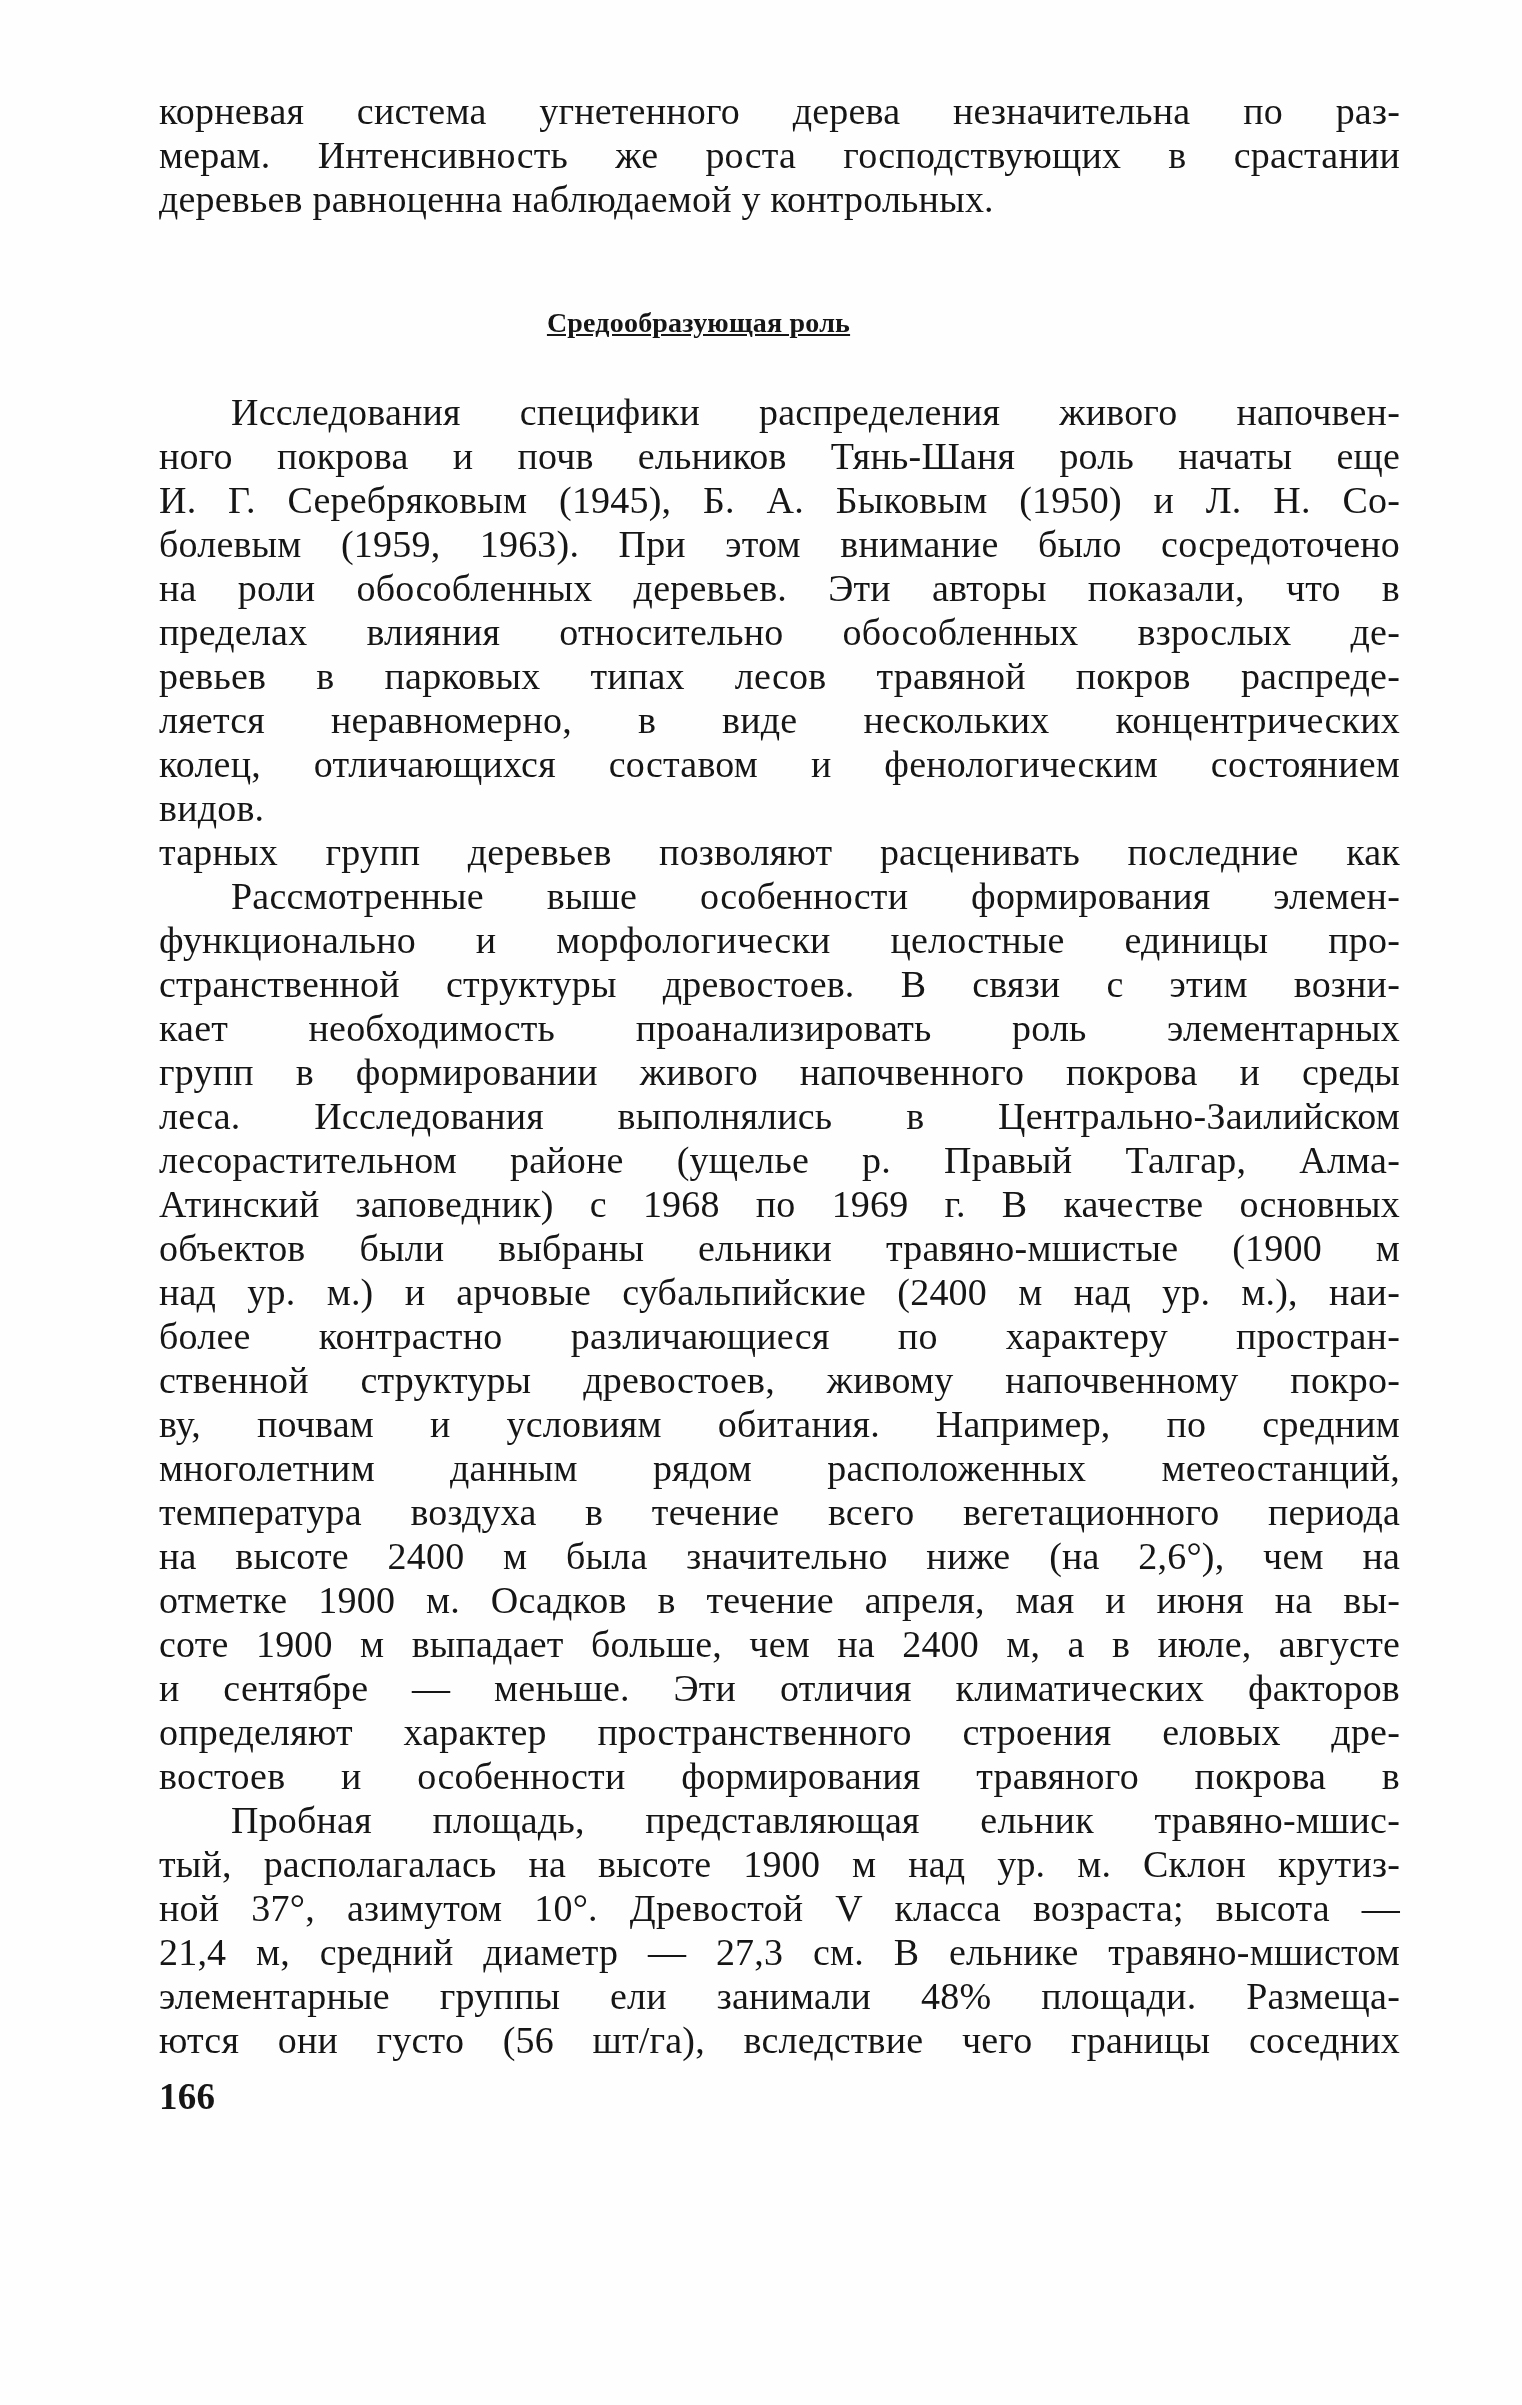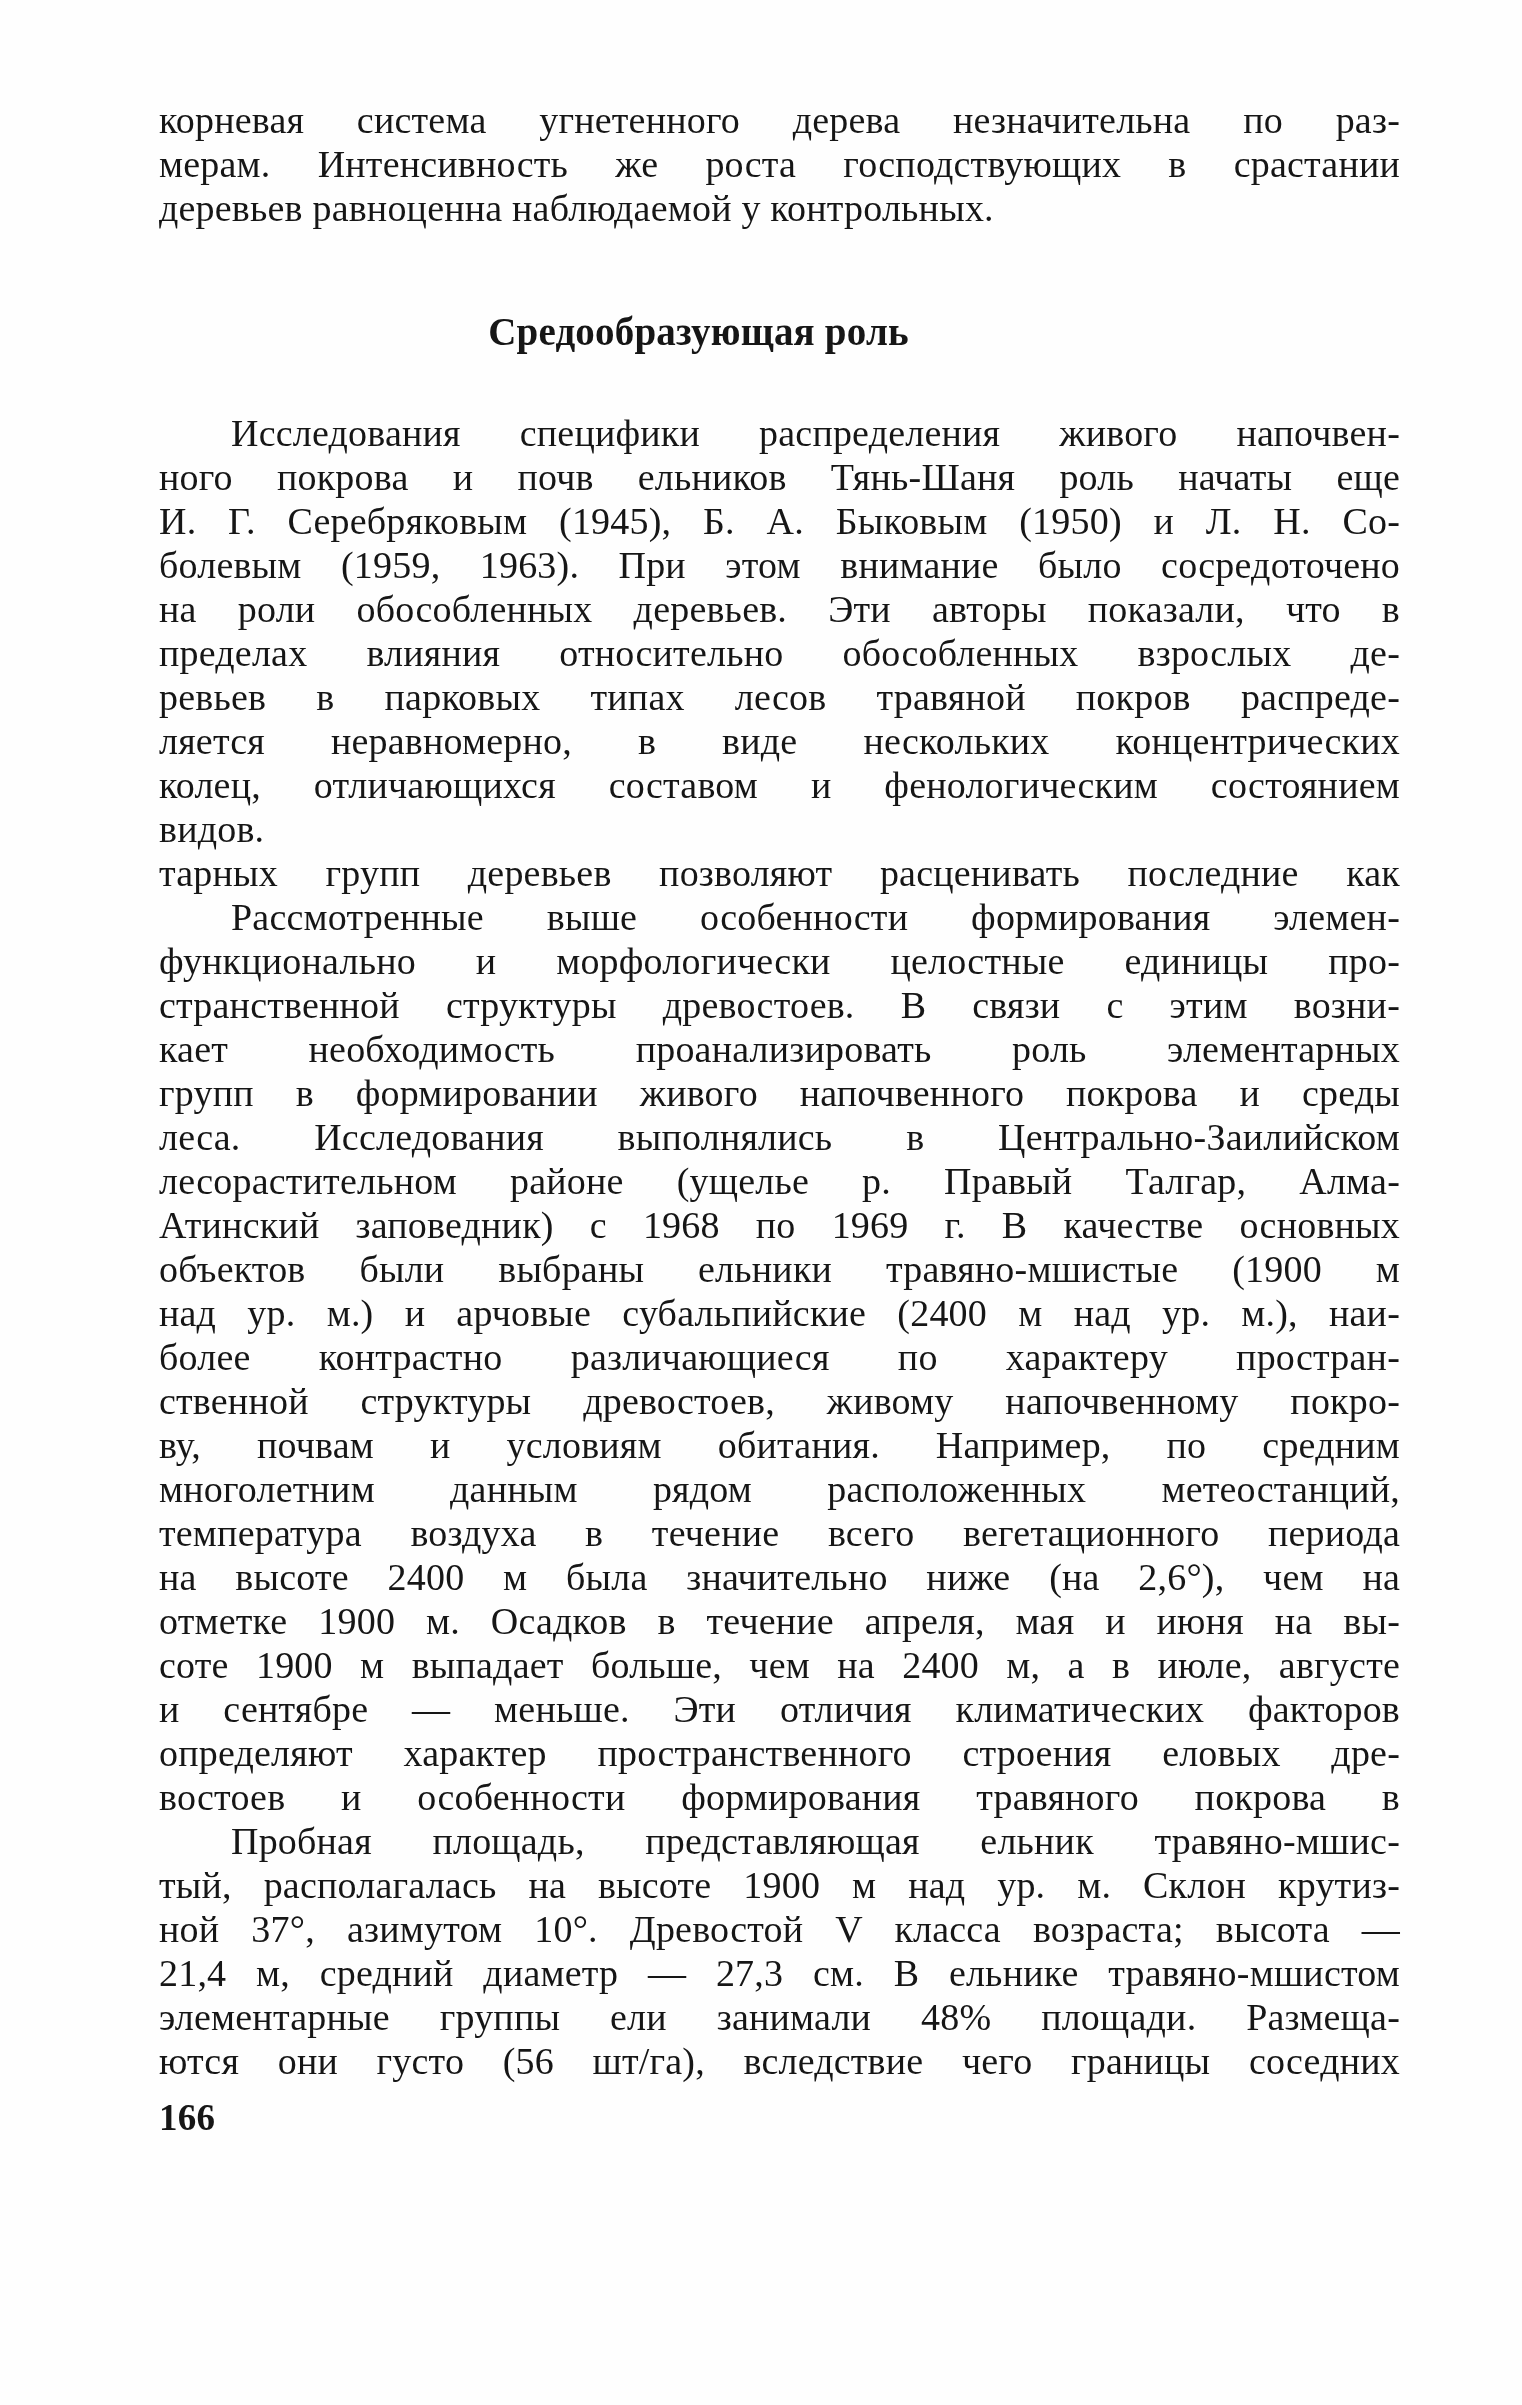--- a/index.html
+++ b/index.html
@@ -13,47 +13,48 @@
     height: 2406px;
     margin: 0 auto;
     background: #fefefe;
     overflow: hidden;
     color: #161616;
     font-family: "Liberation Serif", "DejaVu Serif", serif;
   }
   .text-column {
     position: absolute;
     left: 159px;
-    top: 14px;
+    top: 5px;
     width: 1241px;
     padding-top: 84px;
     font-size: 38px;
     line-height: 44px;
     letter-spacing: 0.2px;
   }
   .para { margin: 0; }
   .line {
     text-align: justify;
     text-align-last: justify;
     white-space: normal;
     min-height: 44px;
   }
   .line.closed {
     text-align-last: left;
   }
   .line.indent {
     text-indent: 72px;
   }
   .heading {
-    margin: 79px 0 56px 0;
-    font-size: 39px;
+    margin: 79px 0 44px 0;
+    font-size: 28px;
     line-height: 46px;
     font-weight: bold;
     text-align: center;
     transform: translateX(-81px);
+    text-decoration: underline;
   }
   .page-number {
     margin-top: 13.4px;
     font-weight: bold;
     font-size: 37px;
     line-height: 43px;
     text-align: left;
     text-align-last: left;
   }
 </style>

